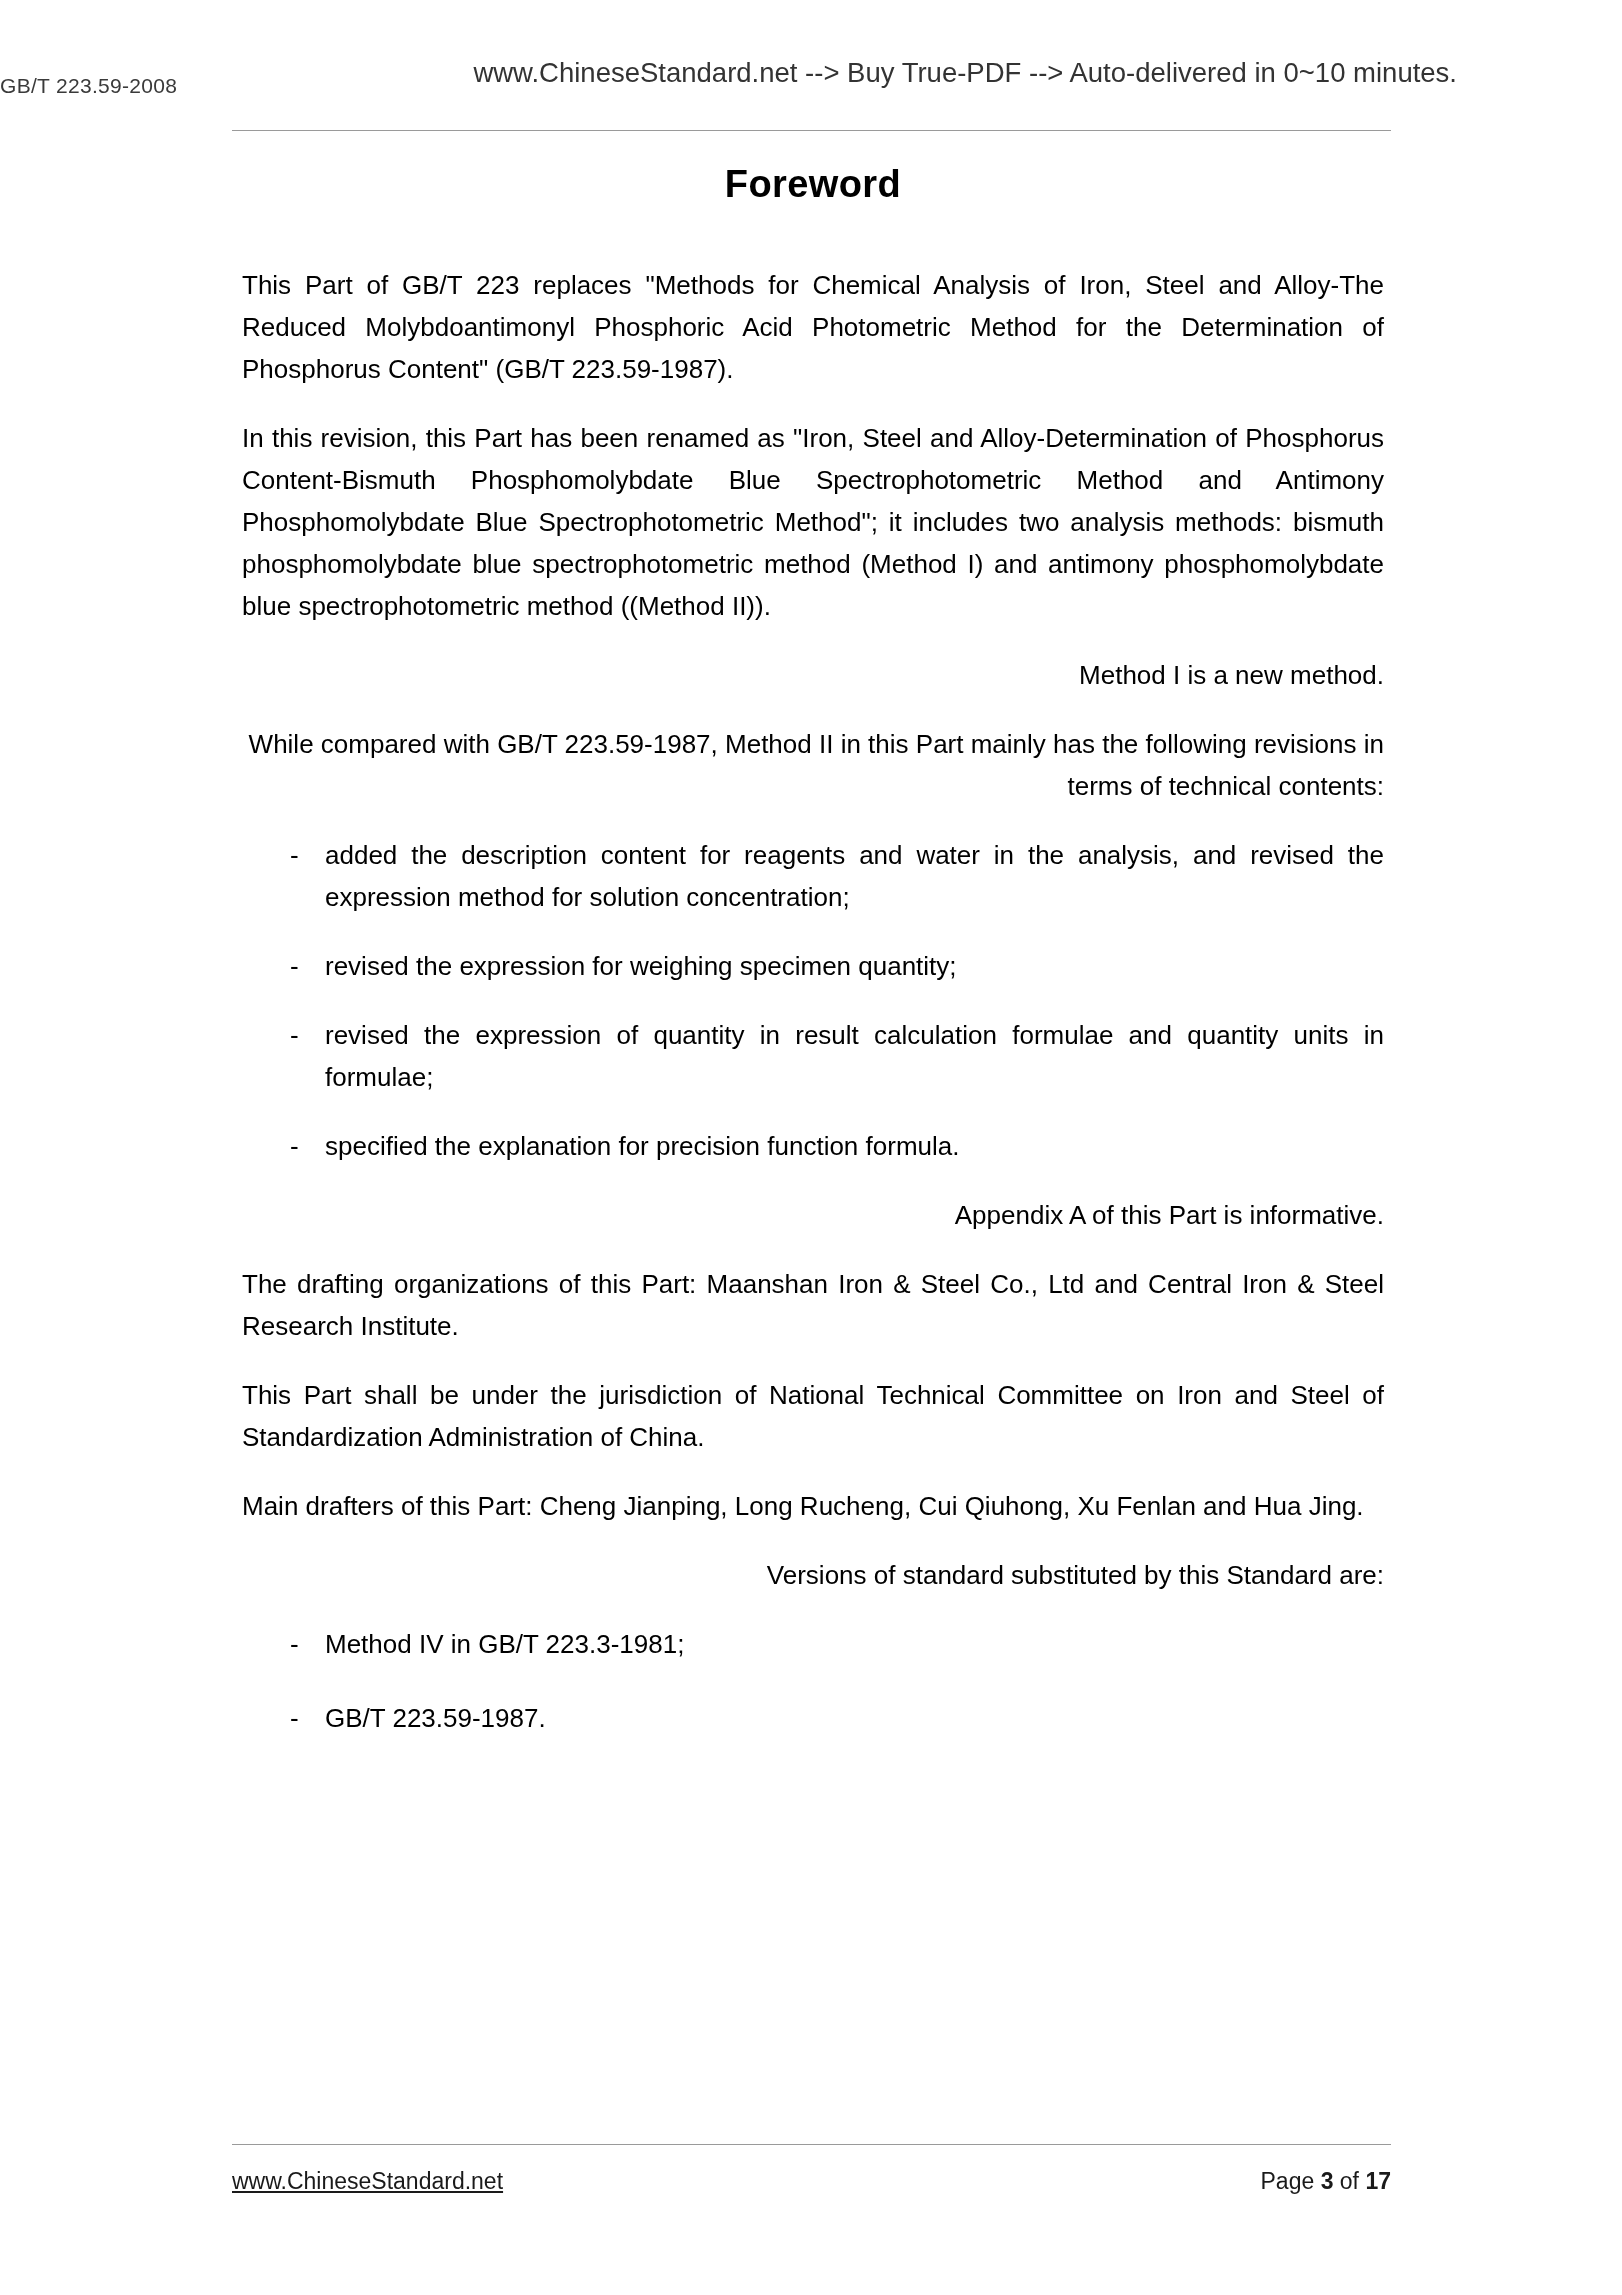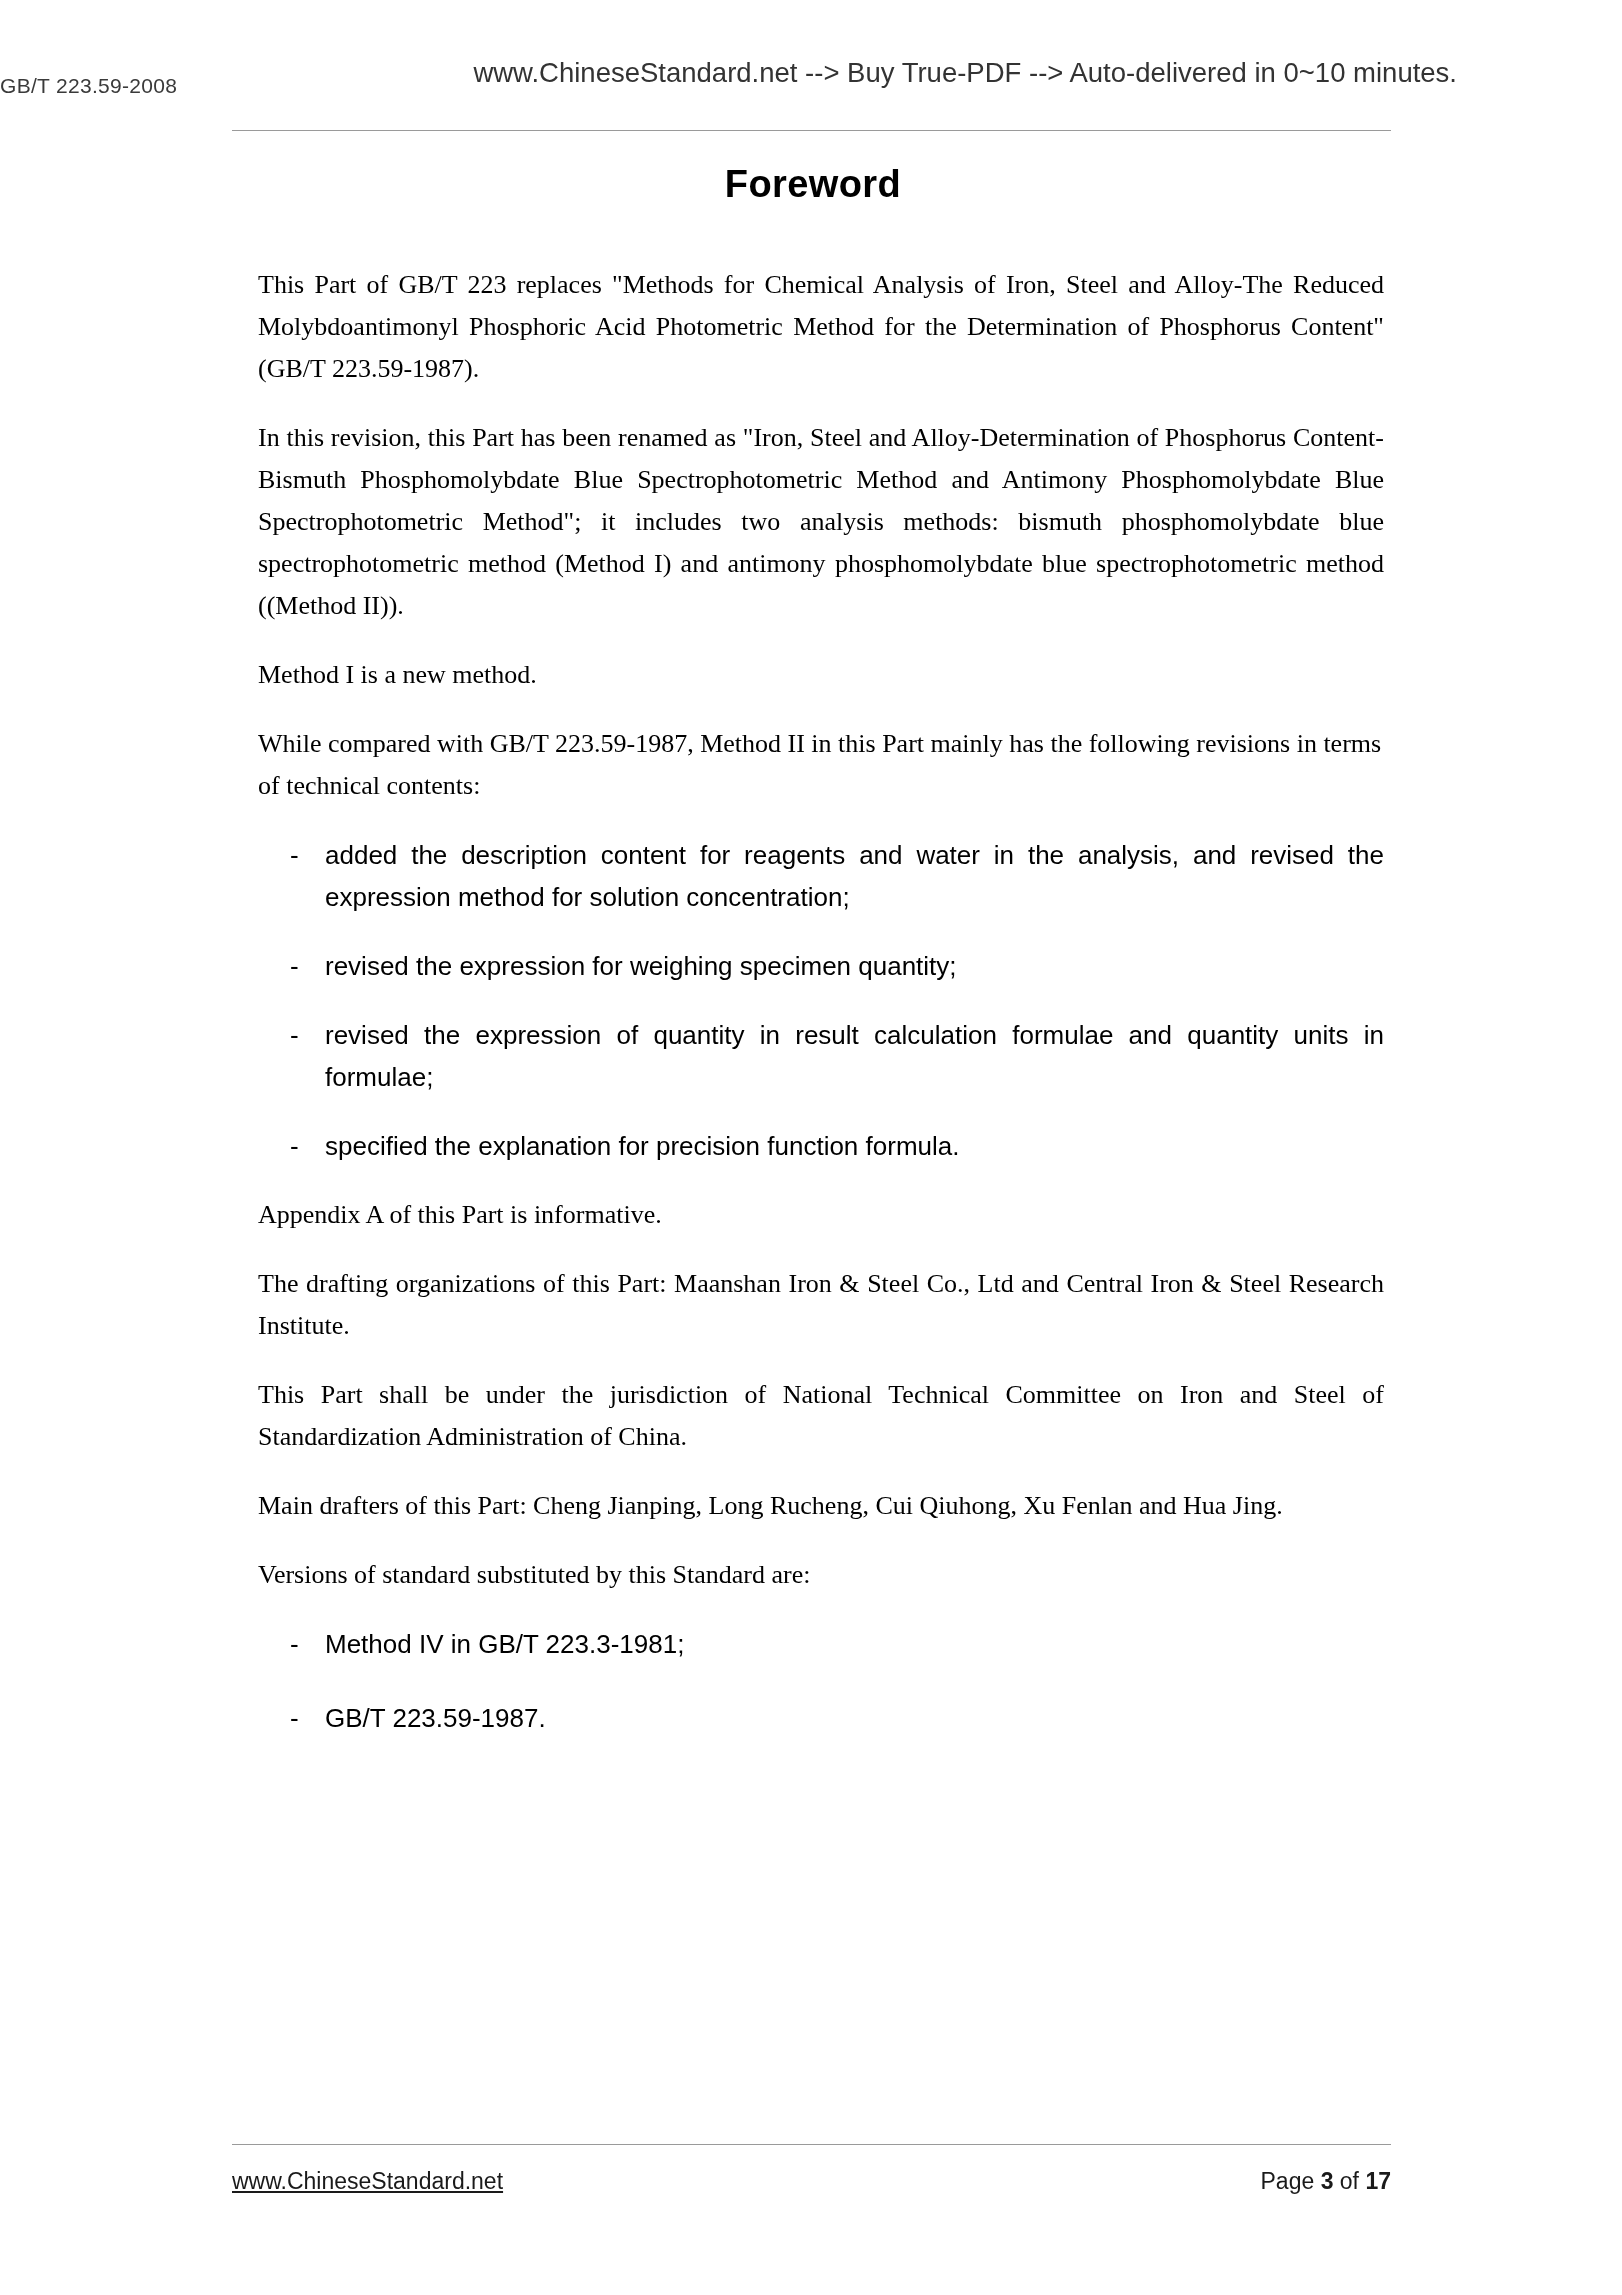--- a/index.html
+++ b/index.html
@@ -69,26 +69,25 @@
     font-weight: bold;
     text-align: center;
     margin: 0 0 58px 0;
     letter-spacing: 0.4px;
   }
   p.para {
     font-size: 26px;
     line-height: 42px;
     text-align: justify;
     text-justify: inter-word;
-    margin: 0 0 27px 16px;
+    margin: 0 0 27px 0;
     color: #000000;
-    font-family: Liberation Serif, serif;
   }
   p.para.nojust {
-    text-align: left;
+    text-align: right;
   }
   ul.dashlist {
     list-style: none;
     margin: 0 0 0 0;
     padding: 0;
   }
   ul.dashlist li {
     position: relative;
     font-size: 26px;
     line-height: 42px;

